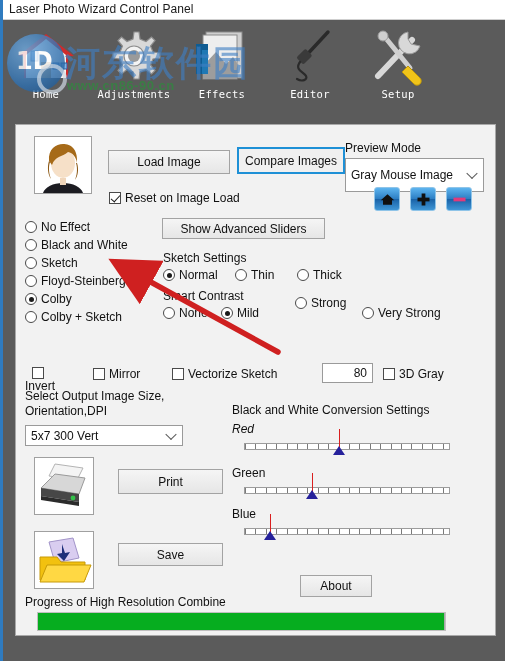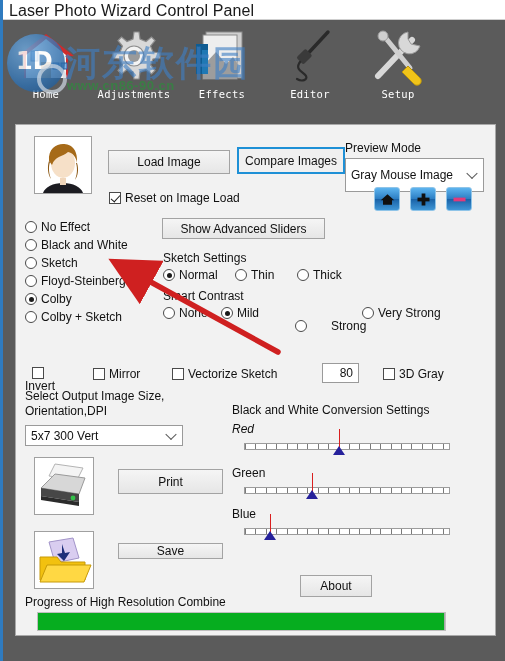--- a/index.html
+++ b/index.html
@@ -19,21 +19,21 @@
   }
   
   #titlebar {
     position: absolute; left: 0; top: 0;
     width: 505px; height: 20px;
     background: #ffffff;
     border-bottom: 1px solid #cfcfcf;
   }
   #title-text {
     position: absolute; left: 6px; top: 2px;
-    font-size: 16px; color: #1a1a1a;
+    font-size: 12px; color: #1a1a1a;
     letter-spacing: .1px; white-space: nowrap;
   }
   
   #toolbar {
     position: absolute; left: 0; top: 20px;
     width: 505px; height: 97px;
     background: #5b5b5b;
   }
   .tb-item {
     position: absolute; top: 6px;
@@ -386,42 +386,42 @@
 
     <div class="lbl" style="left:147px; top:164px;">Smart Contrast</div>
     <div class="radio" style="left:147px; top:181px;">
       <span class="dot"></span>
       <span>None</span>
     </div>
     <div class="radio on" style="left:205px; top:181px;">
       <span class="dot"></span>
       <span>Mild</span>
     </div>
-    <div class="radio" style="left:279px; top:194px;gap:20px;">
+    <div class="radio" style="left:279px; top:171px;">
       <span class="dot"></span>
       <span>Strong</span>
     </div>
     <div class="radio" style="left:346px; top:181px;">
       <span class="dot"></span>
       <span>Very Strong</span>
     </div>
 
     <div class="check" style="left:9px; top:242px;flex-direction:column;">
       <span class="box"></span>
       <span>Invert</span>
     </div>
     <div class="check" style="left:77px; top:242px;">
       <span class="box"></span>
       <span>Mirror</span>
     </div>
     <div class="check" style="left:156px; top:242px;">
       <span class="box"></span>
       <span>Vectorize Sketch</span>
     </div>
-    <div class="txtbox" style="left:306px; top:238px; width:37px; height:20px;">80</div>
+    <div class="txtbox" style="left:306px; top:238px; width:51px; height:20px;">80</div>
     <div class="check" style="left:367px; top:242px;">
       <span class="box"></span>
       <span>3D Gray</span>
     </div>
 
     <div class="lbl" style="left:9px; top:264px;">Select Output Image Size,</div>
     <div class="lbl" style="left:9px; top:279px;">Orientation,DPI</div>
     <div class="combo" style="left:9px; top:300px; width:158px; height:21px;">
       <span>5x7 300 Vert</span>
       <span class="arrow"></span>
@@ -441,21 +441,21 @@
 
     <div class="thumb" style="left:18px; top:406px; width:60px; height:58px;">
       <svg viewBox="0 0 58 56" width="58" height="56">
         <rect width="58" height="56" fill="#ffffff"></rect>
         <polygon points="14,10 38,6 44,26 20,31" fill="#d9cdf0" stroke="#a294c9"></polygon>
         <path d="M27 12 L30 21 L35 20 L29 29 L22 22 L27 21 z" fill="#1d2f7a"></path>
         <path d="M5 25 L22 25 L26 30 L50 30 L50 48 L5 48 z" fill="#f2c10f" stroke="#c79a08"></path>
         <path d="M12 33 L56 33 L49 50 L5 50 z" fill="#ffd843" stroke="#c79a08"></path>
       </svg>
     </div>
-    <div class="wbtn" style="left:102px; top:418px; width:105px; height:16px;">Save</div>
+    <div class="wbtn" style="left:102px; top:418px; width:105px; height:23px;">Save</div>
 
     <div class="lbl" style="left:216px; top:278px;">Black and White Conversion Settings</div>
 
     <div class="lbl" style="left:216px; top:297px;font-style:italic;">Red</div>
     <div class="track" style="left:228px; top:308px; width:206px; height:24px;">
       <div class="rail"></div>
       <div class="ticks"></div>
       <div class="needle" style="left:95px;"></div>
       <div class="knob" style="left:95px;"></div>
     </div>

